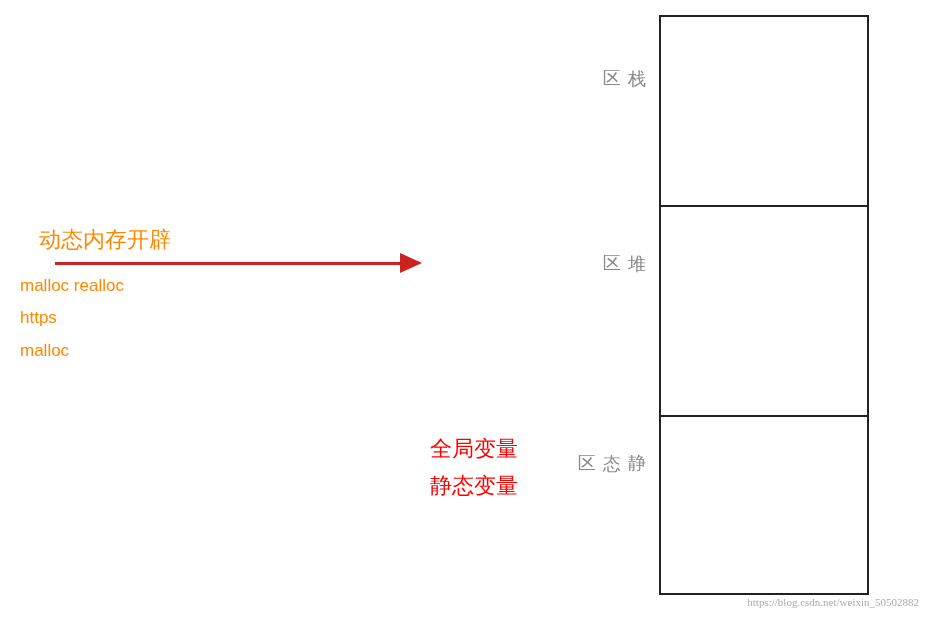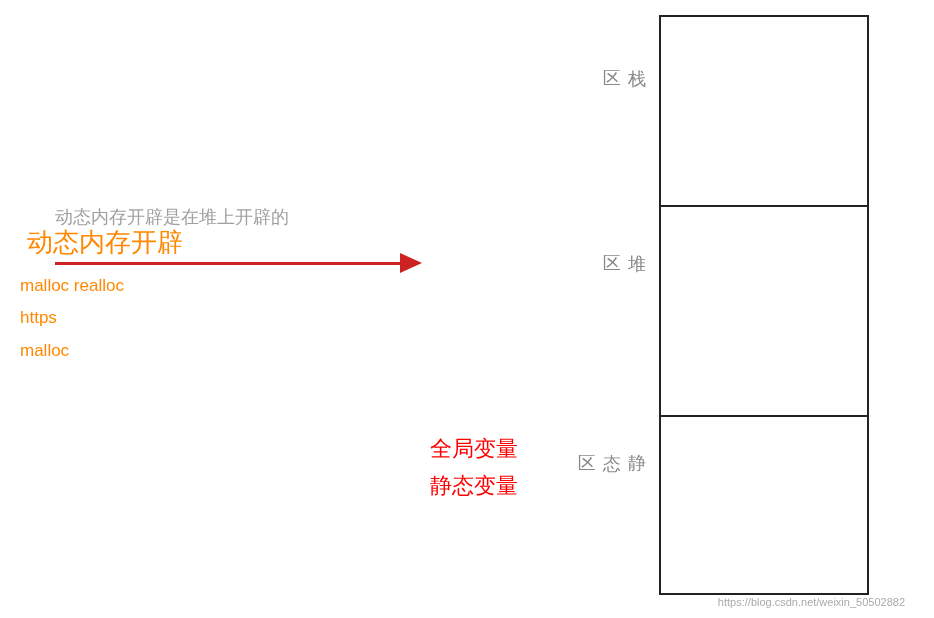--- a/index.html
+++ b/index.html
@@ -135,21 +135,21 @@
     }
 
     
     .heap-title {
       position: absolute;
       top: 210px;
       left: 10px;
       width: 190px;
       text-align: center;
       color: #ff8800;
-      font-size: 26px;
+      font-size: 22px;
       padding-top: 15px;
     }
 
     .heap-functions {
       position: absolute;
       top: 270px;
       left: 20px;
       color: #ff8800;
       font-size: 17px;
       line-height: 1.9;
@@ -165,32 +165,31 @@
       color: #ff0000;
       font-size: 22px;
       line-height: 1.7;
       margin-left: 7px;
     }
 
     
     .watermark {
       position: absolute;
       bottom: 10px;
-      right: 29px;
+      right: 15px;
       color: #aaaaaa;
       font-size: 11px;
-      font-family: Liberation Sans, sans-serif;
+      font-family: Liberation Serif, serif;
     }
   </style>
 </head>
 <body>
 
 <div class="diagram-container">
 
-  <div class="left-label">动态内存开辟是在堆上开辟的</div>
 
   <div class="arrow-container">
     <div class="arrow-line"></div>
     <div class="arrow-head"></div>
   </div>
 
   <div class="section-label label-stack">
     <span>栈</span><br>
     <span>区</span>
   </div>

